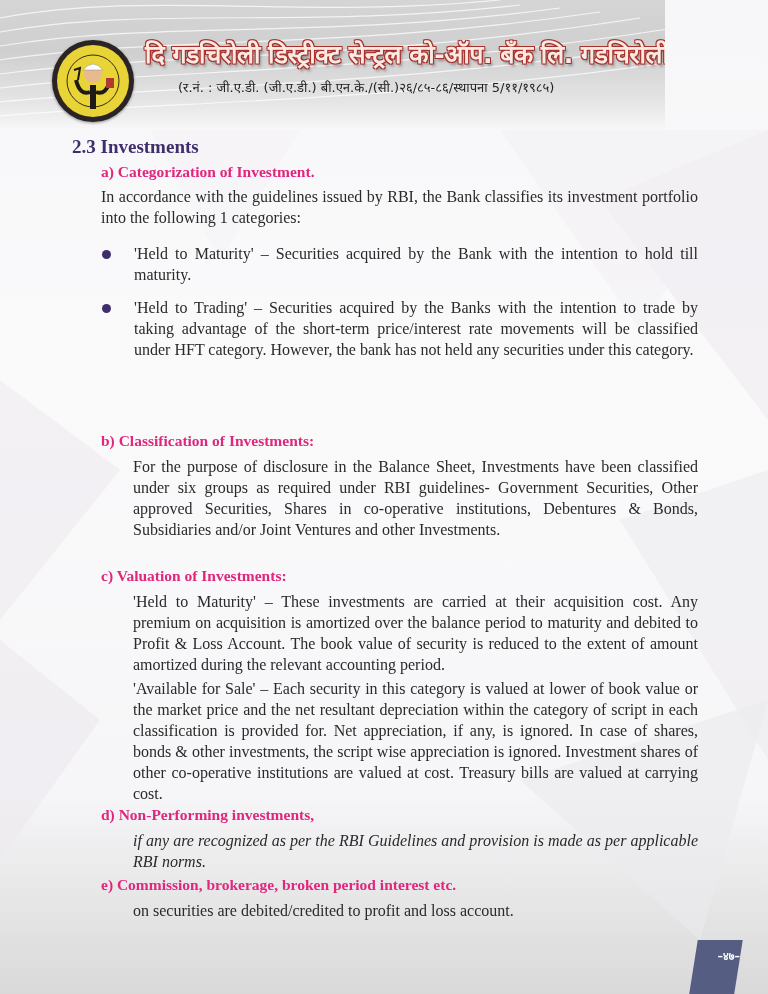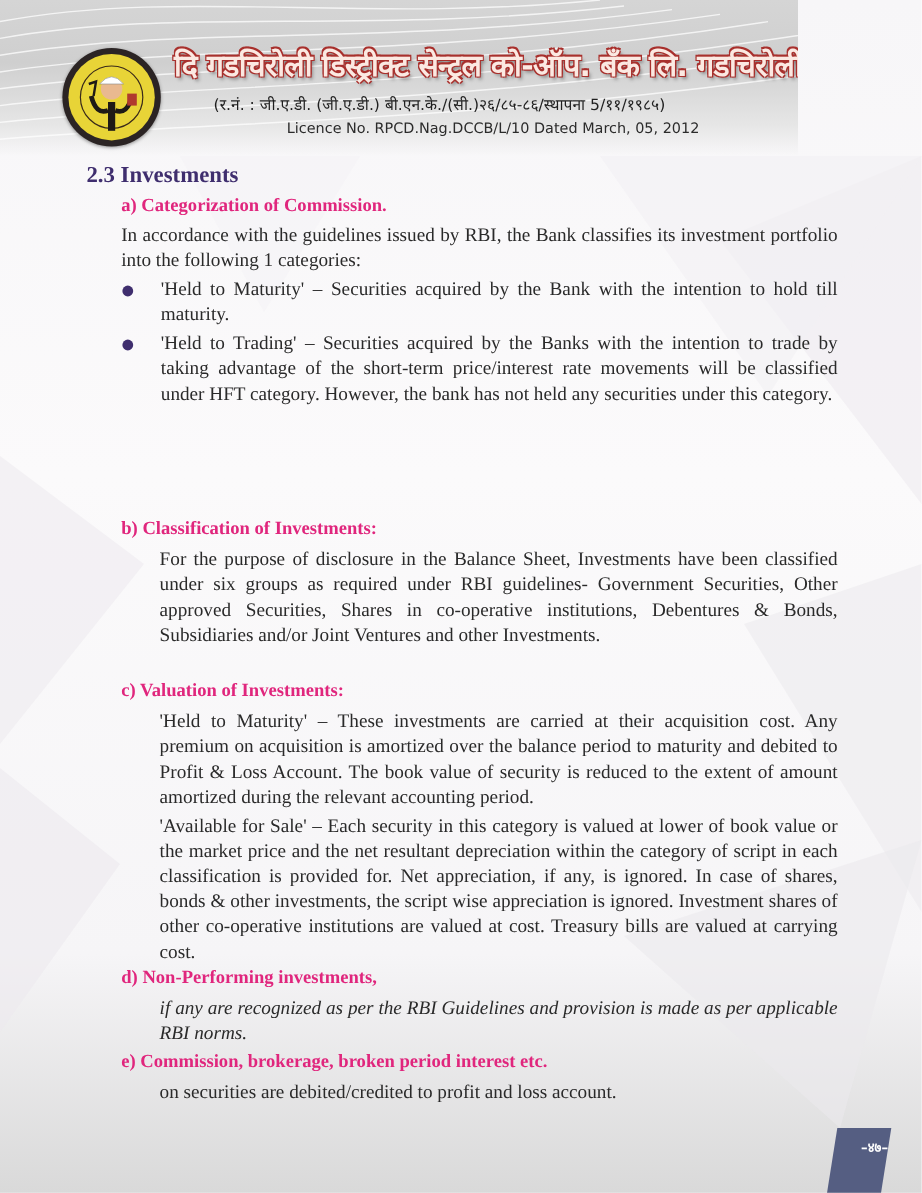--- a/index.html
+++ b/index.html
@@ -45,21 +45,21 @@
   .sub-head {
     position: absolute; font-family: "Liberation Serif", serif; font-weight: bold;
     font-size: 15.5px; color: #e0267d; white-space: nowrap;
   }
   .para {
     position: absolute; left: 101px; width: 597px;
     font-size: 16px; line-height: 21px; text-align: justify; color: #2a2a2a;
   }
   .para.indent { left: 133px; width: 565px; }
   .bullets { position: absolute; left: 101px; top: 231px; width: 597px; margin: 0; padding: 0; list-style: none; }
-  .bullets li { position: relative; padding-left: 33px; font-size: 16px; line-height: 21px; text-align: justify; margin-bottom: 3px; }
+  .bullets li { position: relative; padding-left: 33px; font-size: 16px; line-height: 21px; text-align: justify; margin-bottom: 3px; margin-top: 12px; }
   .bullet-dot {
     position: absolute; left: 1px; top: 7px; width: 9px; height: 9px; border-radius: 50%; background: #3f2e6e;
   }
   .page-tab {
     position: absolute; left: 693px; top: 940px; width: 45px; height: 60px;
     background: #555e82; transform: skewX(-9deg); z-index: 3;
   }
   .page-num {
     position: absolute; left: 700px; top: 948px; width: 40px; text-align: right;
     font-family: "DejaVu Sans", sans-serif; font-size: 11px; font-weight: bold; color: #ffffff; z-index: 4;
@@ -101,27 +101,26 @@
       <path d="M58,40 Q54,56 44,52" fill="none" stroke="#1e1a16" stroke-width="4"></path>
       <circle cx="41" cy="34" r="9" fill="#e9b990"></circle>
       <path d="M31,30 Q41,18 51,30 Z" fill="#ffffff" stroke="#888" stroke-width="0.5"></path>
       <rect x="54" y="38" width="8" height="10" fill="#b03a2e"></rect>
       <path d="M22,30 L28,28 L26,40" fill="none" stroke="#1e1a16" stroke-width="2"></path>
     </svg>
   </div>
 
   <div class="bank-title">दि गडचिरोली डिस्ट्रीक्ट सेन्ट्रल को-ऑप. बँक लि. गडचिरोली</div>
   <div class="reg-line">(र.नं. : जी.ए.डी. (जी.ए.डी.) बी.एन.के./(सी.)२६/८५-८६/स्थापना 5/११/१९८५)</div>
-  <div class="licence-line">Licence No. RPCD.Nag.DCCB/L/10 Dated March, 05, 2012</div>
 </div>
 
 <div class="content">
   <div class="section-title">2.3 Investments</div>
 
-  <div class="sub-head" style="left:101px; top:163px;">a) Categorization of Commission.</div>
+  <div class="sub-head" style="left:101px; top:163px;">a) Categorization of Investment.</div>
   <div class="para" style="top:186px;">In accordance with the guidelines issued by RBI, the Bank classifies its investment portfolio into the following 1 categories:</div>
 
   <ul class="bullets">
     <li>
       <span class="bullet-dot"></span>
       <span>'Held to Maturity' – Securities acquired by the Bank with the intention to hold till maturity.</span>
     </li>
     <li>
       <span class="bullet-dot"></span>
       <span>'Held to Trading' – Securities acquired by the Banks with the intention to trade by taking advantage of the short-term price/interest rate movements will be classified under HFT category. However, the bank has not held any securities under this category.</span>

